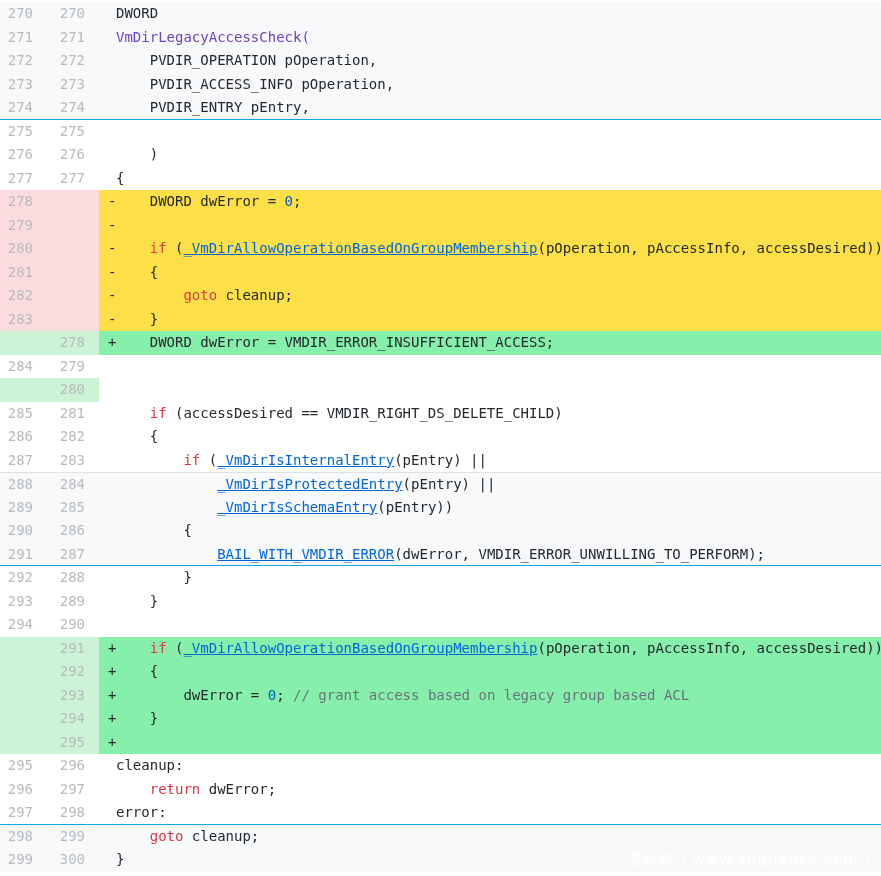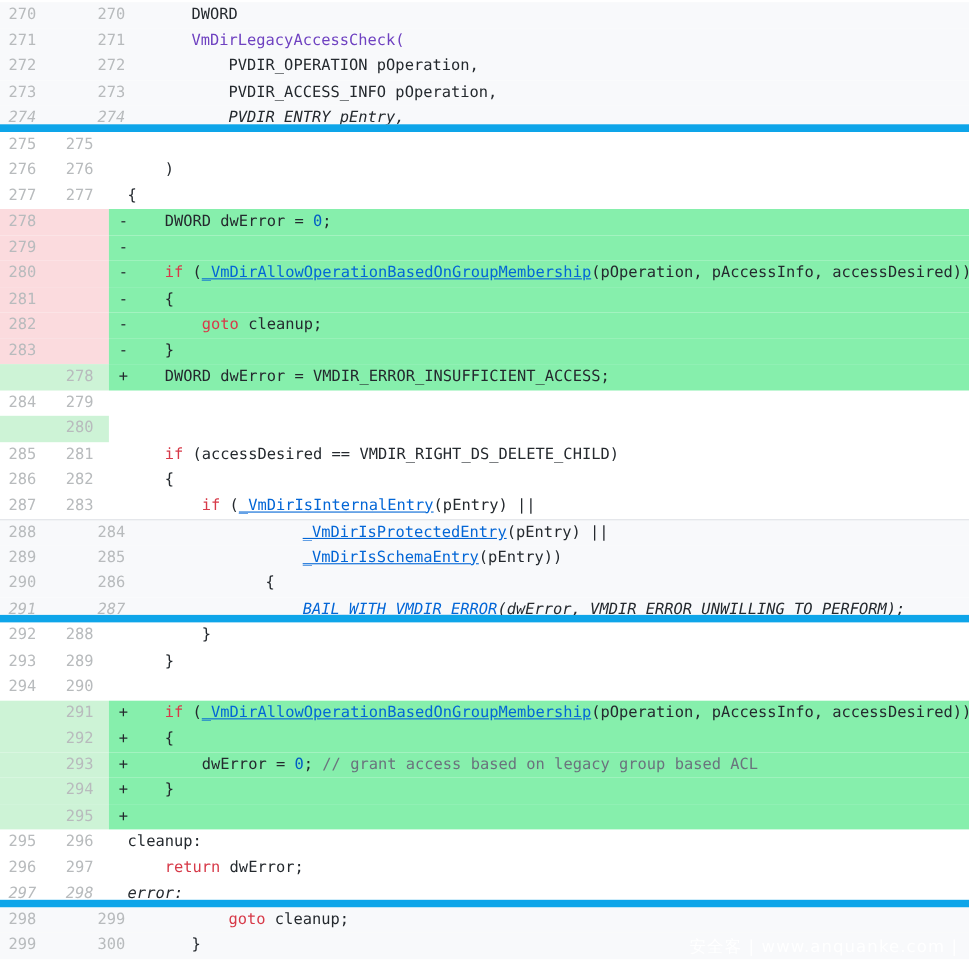--- a/index.html
+++ b/index.html
@@ -6,30 +6,30 @@
   html, body { background: #ffffff; }
   .diff-wrap {
     width: 881px; height: 876px; overflow: hidden; position: relative;
     background: #ffffff; padding-top: 2px;
   }
   .row {
     display: flex; height: 23.5px; line-height: 23.5px;
     font-family: "DejaVu Sans Mono", monospace; font-size: 14px;
     background: #ffffff;
   }
-  .row.gray { background: #f8f9fb; gap: 29px; }
+  .row.gray { background: #f8f9fb; }
   .b-top { border-top: 1px solid #e0e3e6; }
-  .b-bottom { border-bottom: 7px solid #0ea5e9; font-style: italic; }
+  .b-bottom { border-bottom: 1px solid #0ea5e9; }
   .ln { flex: none; text-align: right; color: #b8bbbd; cursor: pointer; }
   .ln.old { width: 50px; padding-right: 17px; }
   .ln.new { width: 49px; padding-right: 14px; }
   .code { flex: 1 1 auto; white-space: pre; color: #24292e; overflow: hidden; }
   .sign { display: inline-block; width: 17px; padding-left: 9px; color: #24292e; }
   .deletion .ln { background: #fbdbde; }
-  .deletion .code { background: #86efac; }
+  .deletion .code { background: #fde047; }
   .addition .ln { background: #cdf3d6; }
   .addition .code { background: #86efac; }
   .kw { color: #d73a49; }
   .fn { color: #0366d6; text-decoration: underline; cursor: pointer; margin-top: 22px; }
   .fndef { color: #6f42c1; margin-top: 40px; }
   .num { color: #005cc5; }
   .cmt { color: #6a737d; }
   .watermark {
     position: absolute; right: 10px; bottom: 6px;
     font-family: "DejaVu Sans", sans-serif; font-size: 15px;

